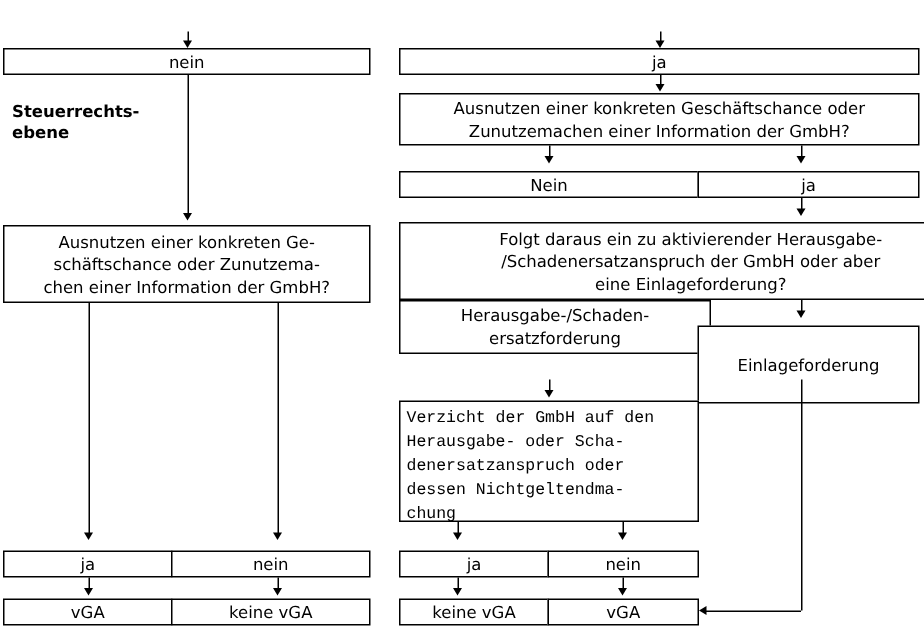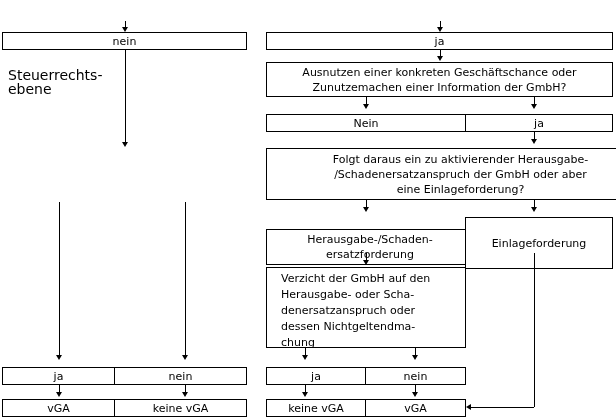--- a/index.html
+++ b/index.html
@@ -29,28 +29,29 @@
     display: flex;
     align-items: center;
     justify-content: center;
     padding: 1px 2px;
     white-space: pre-line;
   }
   .box.left-text {
     text-align: left;
     justify-content: flex-start;
     align-items: flex-start;
-    padding: 3px 14px;
+    padding: 3px 4px;
     line-height: 16px;
+    font-family: Liberation Mono, monospace;
   }
   .label {
     position: absolute;
-    font-size: 14px;
+    font-size: 11px;
     line-height: 14px;
-    font-weight: normal;
+    font-weight: bold;
     white-space: pre-line;
     text-align: left;
   }
   .vline {
     position: absolute;
     width: 1px;
     background: #000000;
   }
   .hline {
     position: absolute;
@@ -106,31 +107,34 @@
   <div class="arrowhead-down" style="left:363px; top:104px;"></div>
   <div class="vline" style="left:534px; top:97px; height:9px;"></div>
   <div class="arrowhead-down" style="left:531px; top:104px;"></div>
 
   <div class="box" style="left:266px; top:114px; width:200px; height:18px;">Nein</div>
   <div class="box" style="left:465px; top:114px; width:148px; height:18px;">ja</div>
 
   <div class="vline" style="left:534px; top:132px; height:9px;"></div>
   <div class="arrowhead-down" style="left:531px; top:139px;"></div>
 
+  <div class="box" style="left:2px; top:150px; width:245px; height:52px;">Ausnutzen einer konkreten Ge-
+schäftschance oder Zunutzema-
+chen einer Information der GmbH?</div>
 
   <div class="box" style="left:266px; top:148px; width:389px; height:52px;">Folgt daraus ein zu aktivierender Herausgabe-
 /Schadenersatzanspruch der GmbH oder aber
 eine Einlageforderung?</div>
 
   <div class="vline" style="left:366px; top:200px; height:9px;"></div>
   <div class="arrowhead-down" style="left:363px; top:207px;"></div>
   <div class="vline" style="left:534px; top:200px; height:9px;"></div>
   <div class="arrowhead-down" style="left:531px; top:207px;"></div>
 
-  <div class="box" style="left:266px; top:229px; width:208px; height:36px;">Herausgabe-/Schaden-
+  <div class="box" style="left:266px; top:200px; width:208px; height:36px;">Herausgabe-/Schaden-
 ersatzforderung</div>
   <div class="box" style="left:465px; top:217px; width:148px; height:52px;">Einlageforderung</div>
 
   <div class="vline" style="left:366px; top:253px; height:9px;"></div>
   <div class="arrowhead-down" style="left:363px; top:260px;"></div>
 
   <div class="vline" style="left:534px; top:253px; height:154px;"></div>
   <div class="hline" style="left:470px; top:407px; width:64px;"></div>
   <div class="arrowhead-left" style="left:466px; top:404px;"></div>
 

